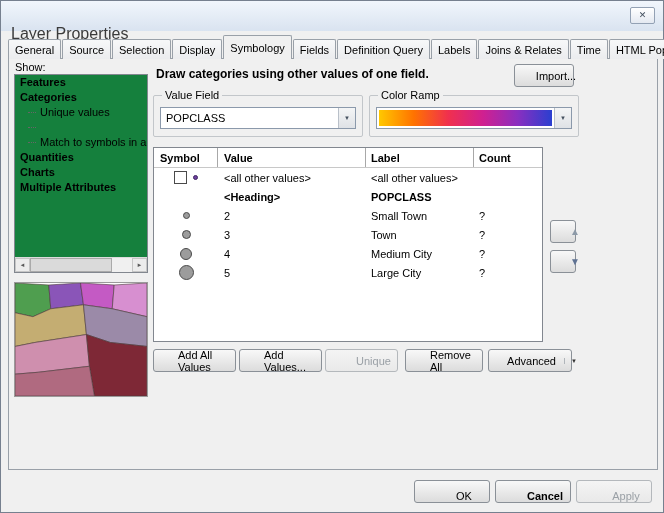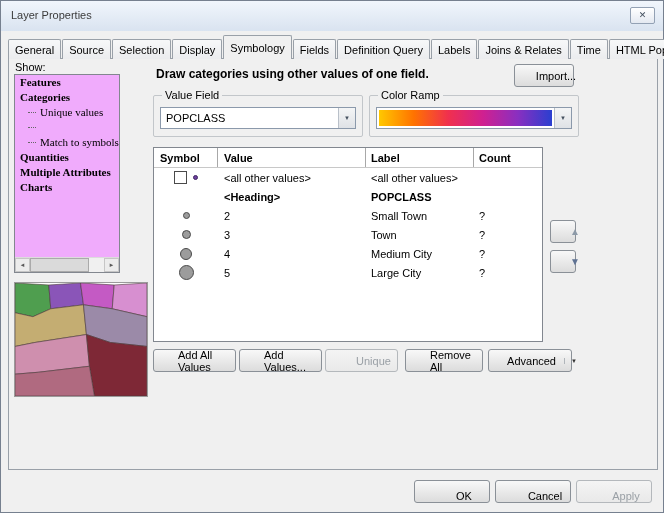--- a/index.html
+++ b/index.html
@@ -5,40 +5,40 @@
   * { margin:0; padding:0; box-sizing:border-box; }
   html,body { width:664px; height:513px; }
   body { font-family:"Liberation Sans", sans-serif; font-size:11px; color:#000; background:#ffffff; }
 
   .dialog { position:absolute; left:0; top:0; width:664px; height:513px;
             background:#f0f0f0; border:1px solid #76808f; }
 
   
   .titlebar { position:absolute; left:0; top:0; right:0; height:30px;
               background:linear-gradient(#f1f6fc,#d9e3f0); }
-  .title { position:absolute; left:10px; top:8px; font-size:11px; color:#3b3b3b; }
+  .title { position:absolute; left:10px; top:24px; font-size:16px; color:#3b3b3b; }
   .close-btn { position:absolute; right:8px; top:6px; width:25px; height:17px;
                background:linear-gradient(#ffffff,#e4e9f1); border:1px solid #93a1b4;
                border-radius:2px; font-size:9px; line-height:14px; text-align:center; color:#44505f; }
 
   
   .tabs { position:absolute; left:7px; top:36px; height:22px; display:flex; align-items:flex-end; z-index:2; }
   .tab { height:20px; padding:4px 6px 0; margin-right:1px; white-space:nowrap;
          background:linear-gradient(#f7f8f9,#ebecee); border:1px solid #99a0a8;
          border-bottom:none; border-radius:2px 2px 0 0; font-size:11px; }
   .tab.active { height:24px; margin-top:-4px; padding-top:6px; background:#f0f0f0; z-index:3; }
 
   .tab-panel { position:absolute; left:7px; top:57px; width:650px; height:412px;
                border:1px solid #99a0a8; background:#f0f0f0; }
 
   .show-label { position:absolute; left:6px; top:2px; }
 
   
-  .listbox { position:absolute; left:5px; top:15px; width:106px; height:199px;
-             background:#f0abfc; border:1px solid #82878f; overflow:hidden;font-family:Liberation Serif, serif; }
+  .listbox { position:absolute; left:5px; top:15px; width:134px; height:199px;
+             background:#15803d; border:1px solid #82878f; overflow:hidden; }
   .ti { height:15px; line-height:15px; padding-left:5px; white-space:nowrap; overflow:hidden; }
   .ti.b { font-weight:bold; }
   .ti.child { padding-left:13px; display:flex; align-items:center; }
   .dash { width:8px; height:0; border-top:1px dotted #666; margin-right:4px; flex:none; }
   .hscroll { position:absolute; left:0; right:0; bottom:0; height:15px; background:#f0f0f0;
              display:flex; border-top:1px solid #dcdcdc; }
   .sb-btn { width:15px; height:14px; background:#ececec; border:1px solid #c6c6c6;
             font-size:6px; line-height:12px; text-align:center; color:#5a5a5a; }
   .sb-track { flex:1; position:relative; }
   .sb-thumb { position:absolute; left:0; top:0; width:80%; height:14px;
@@ -99,21 +99,21 @@
   .act-addall { left:144px; width:83px; }
   .act-addvalues { left:230px; width:83px; }
   .act-remove { left:316px; width:73px; }
   .act-removeall { left:396px; width:78px; }
   .act-advanced { left:479px; width:84px; }
   .caret { font-size:6px; margin-left:8px; padding-left:6px; border-left:1px solid #b0b5ba; color:#333; }
 
   
   .footer-btn { position:absolute; top:479px; width:76px; height:23px;align-items:flex-end; }
   .ok-btn { left:413px; }
-  .cancel-btn { left:494px; }
+  .cancel-btn { left:494px;font-weight:bold; }
   .apply-btn { left:575px; }
 </style>
 </head>
 <body>
 
 <div class="dialog">
 
   <div class="titlebar">
     <span class="title">Layer Properties</span>
     <div class="close-btn">
@@ -147,22 +147,22 @@
         <span>Unique values</span>
       </div>
       <div class="ti child">
         <span class="dash"></span>
       </div>
       <div class="ti child">
         <span class="dash"></span>
         <span>Match to symbols in a</span>
       </div>
       <div class="ti b">Quantities</div>
+      <div class="ti b">Charts</div>
       <div class="ti b">Multiple Attributes</div>
-      <div class="ti b">Charts</div>
 
       <div class="hscroll">
         <div class="sb-btn">
           <span>◄</span>
         </div>
         <div class="sb-track">
           <div class="sb-thumb"></div>
         </div>
         <div class="sb-btn">
           <span>►</span>

